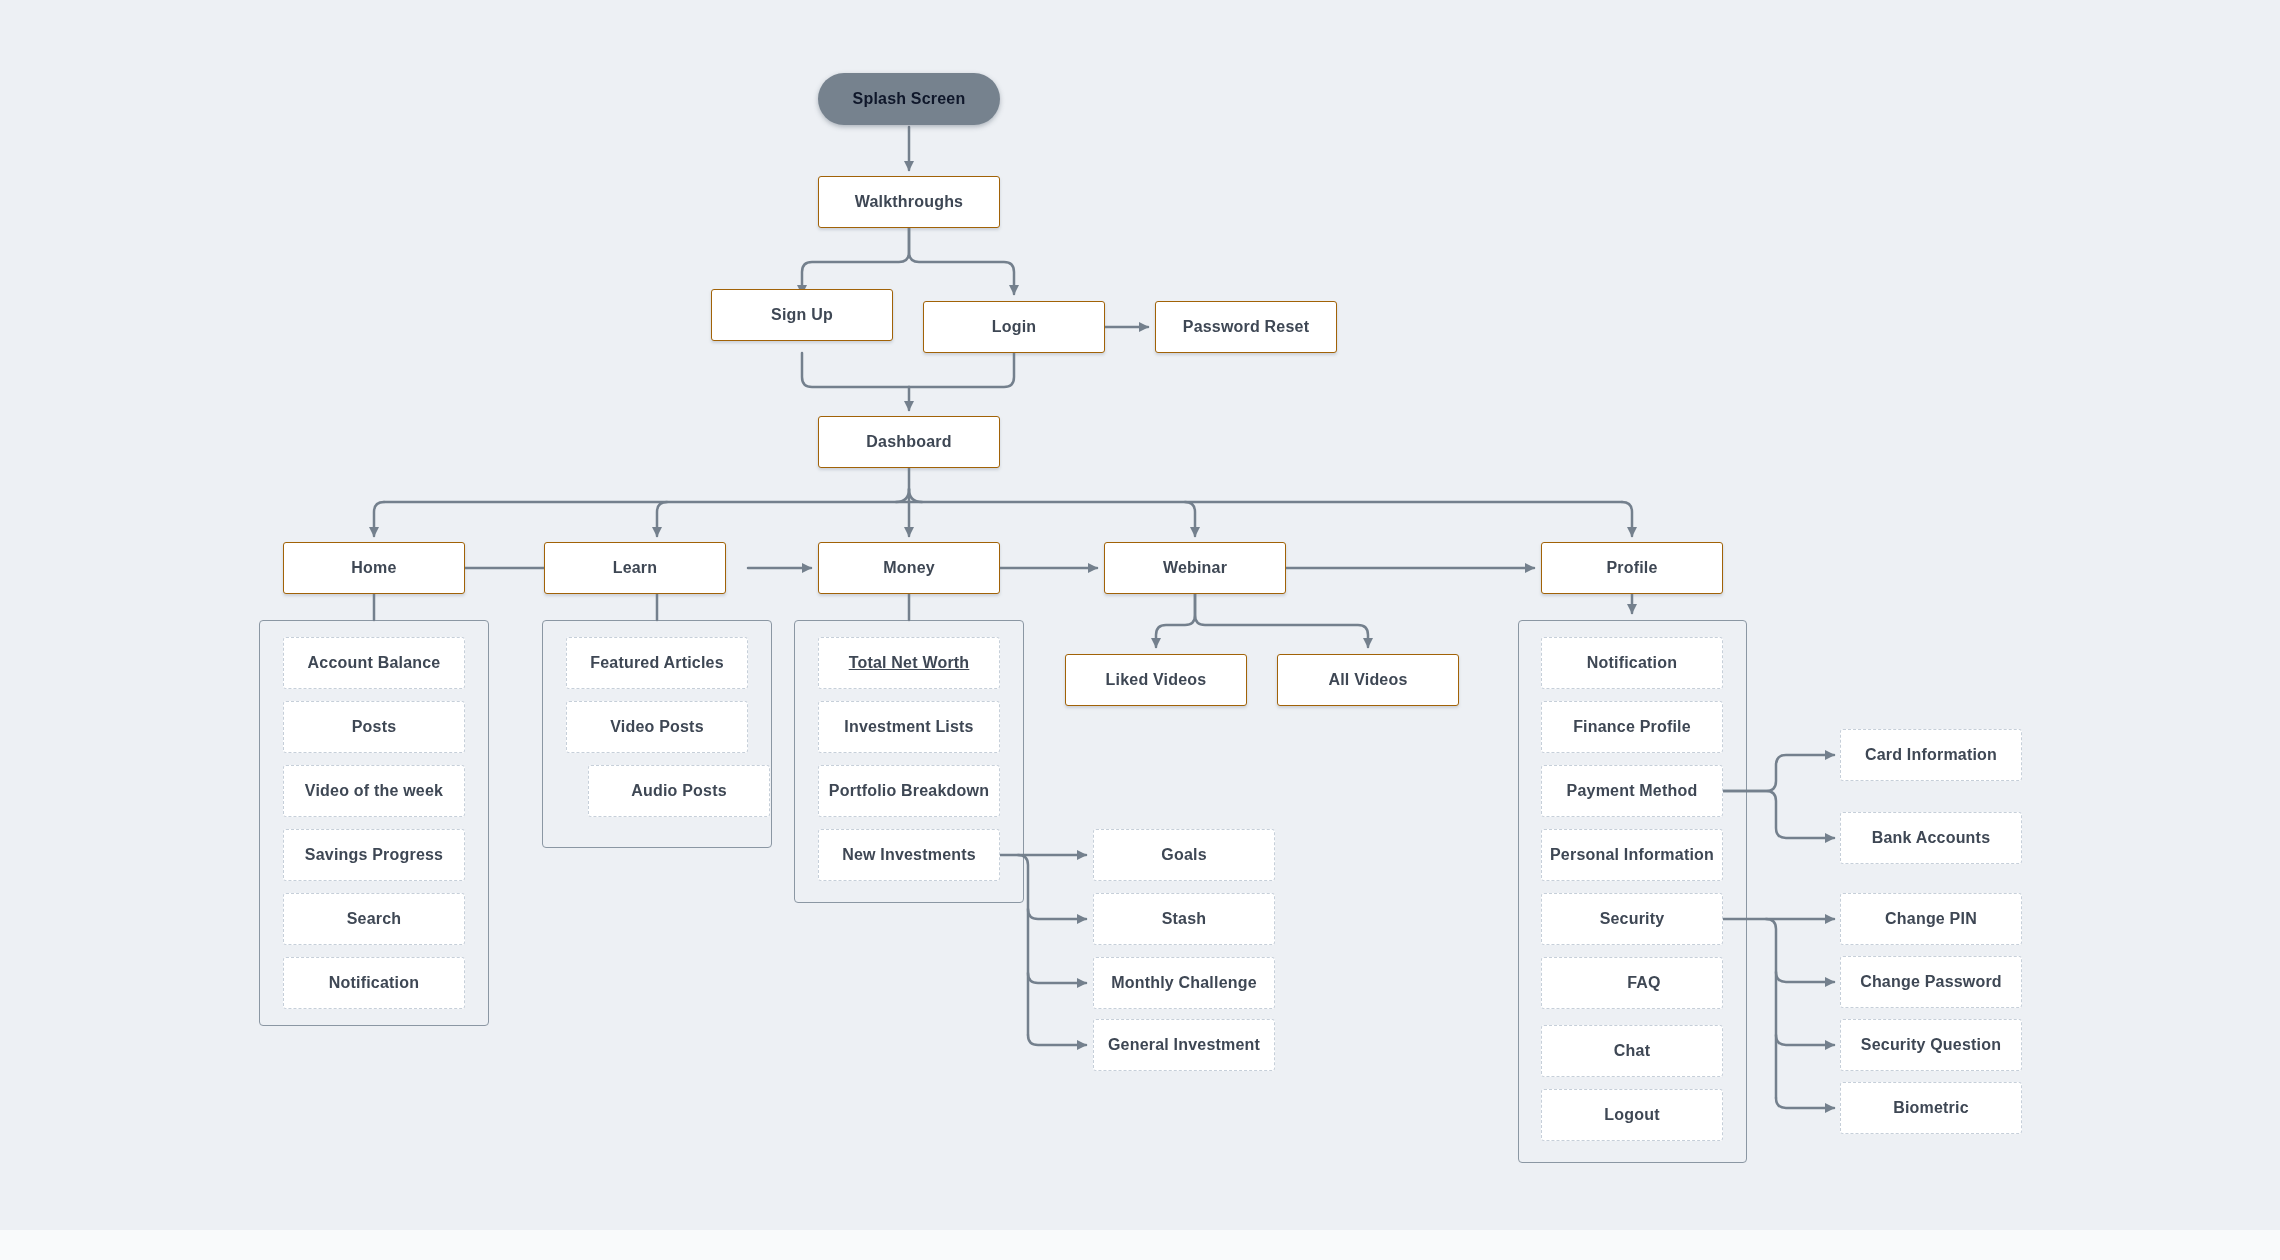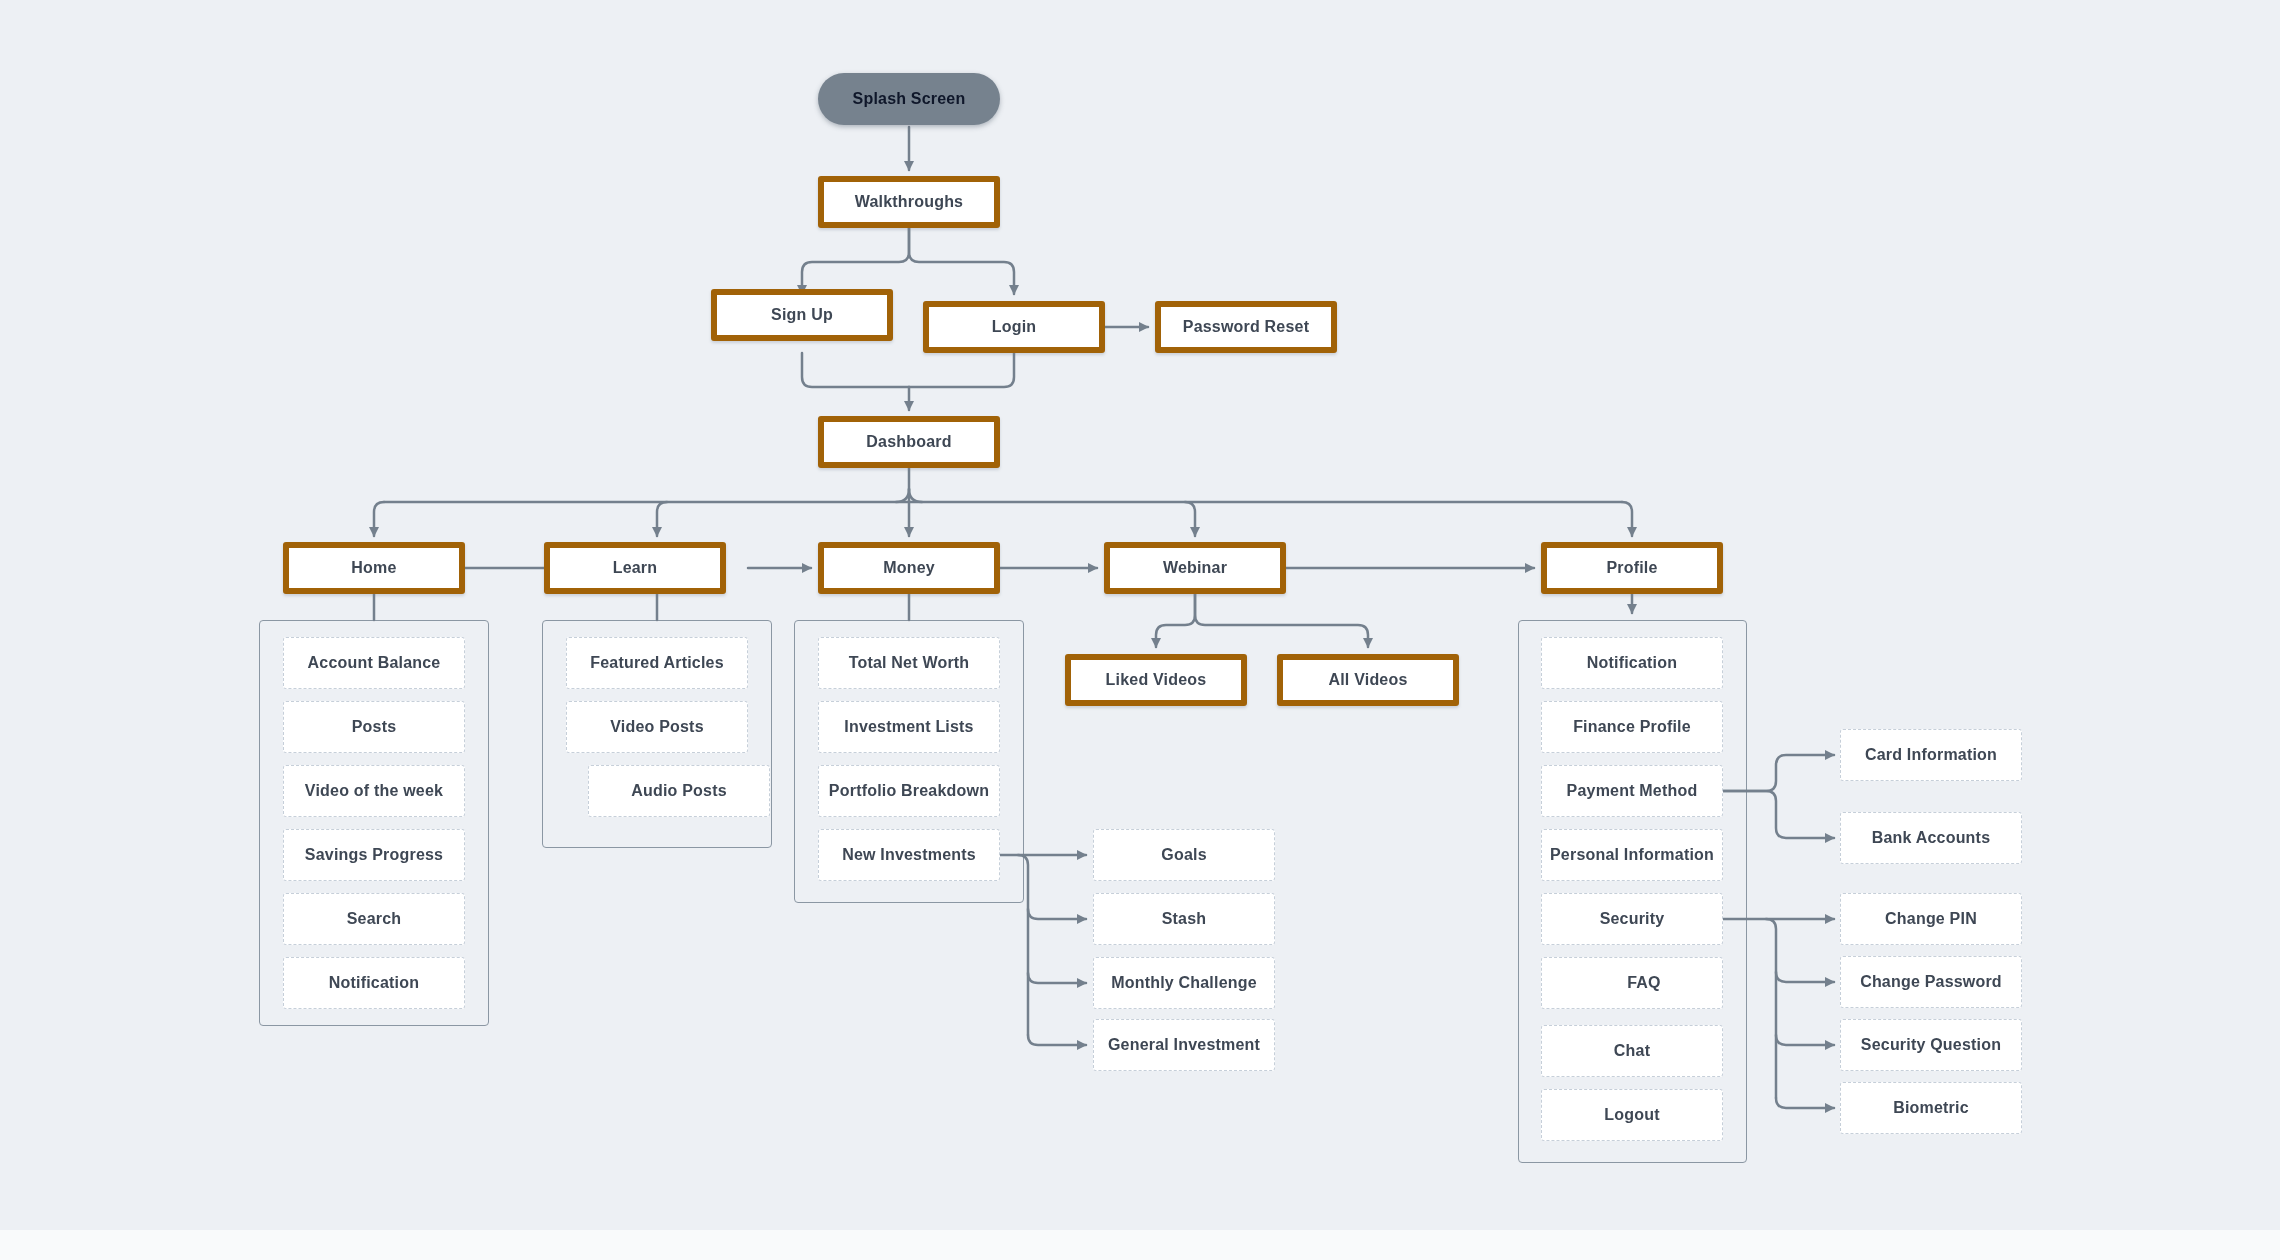--- a/index.html
+++ b/index.html
@@ -4,21 +4,21 @@
 <style>
   html,body{margin:0;padding:0;background:#edf0f4;}
   #canvas{
     position:relative;width:2280px;height:1260px;overflow:hidden;
     background:#edf0f4;
     font-family:"Liberation Sans","DejaVu Sans",sans-serif;
   }
   svg.connectors{position:absolute;left:0;top:0;z-index:1;}
   .node{
     position:absolute;z-index:2;width:182px;height:52px;
-    background:#ffffff;border:6px solid #a16207;border-radius:3px;
+    background:#ffffff;border:1px solid #a16207;border-radius:3px;
     box-shadow:0 2px 3px rgba(120,131,146,.28);
     display:flex;align-items:center;justify-content:center;
     box-sizing:border-box;
     font-size:16px;font-weight:600;color:#3e4754;letter-spacing:.2px;
     white-space:nowrap;
   }
   .node.dashed{
     border:1px dashed #c6cfd9;border-radius:3px;box-shadow:none;
   }
   .node.pill{
@@ -186,21 +186,21 @@
   <div class="node dashed" style="left:566px;top:637px;">
       <span>Featured Articles</span>
     </div>
   <div class="node dashed" style="left:566px;top:701px;">
       <span>Video Posts</span>
     </div>
   <div class="node dashed" style="left:588px;top:765px;">
       <span>Audio Posts</span>
     </div>
 
-  <div class="node dashed" style="left:818px;top:637px;">
+  <div class="node dashed" style="left:818px;top:637px;text-decoration:underline;">
       <span>Total Net Worth</span>
     </div>
   <div class="node dashed" style="left:818px;top:701px;">
       <span>Investment Lists</span>
     </div>
   <div class="node dashed" style="left:818px;top:765px;">
       <span>Portfolio Breakdown</span>
     </div>
   <div class="node dashed" style="left:818px;top:829px;">
       <span>New Investments</span>

